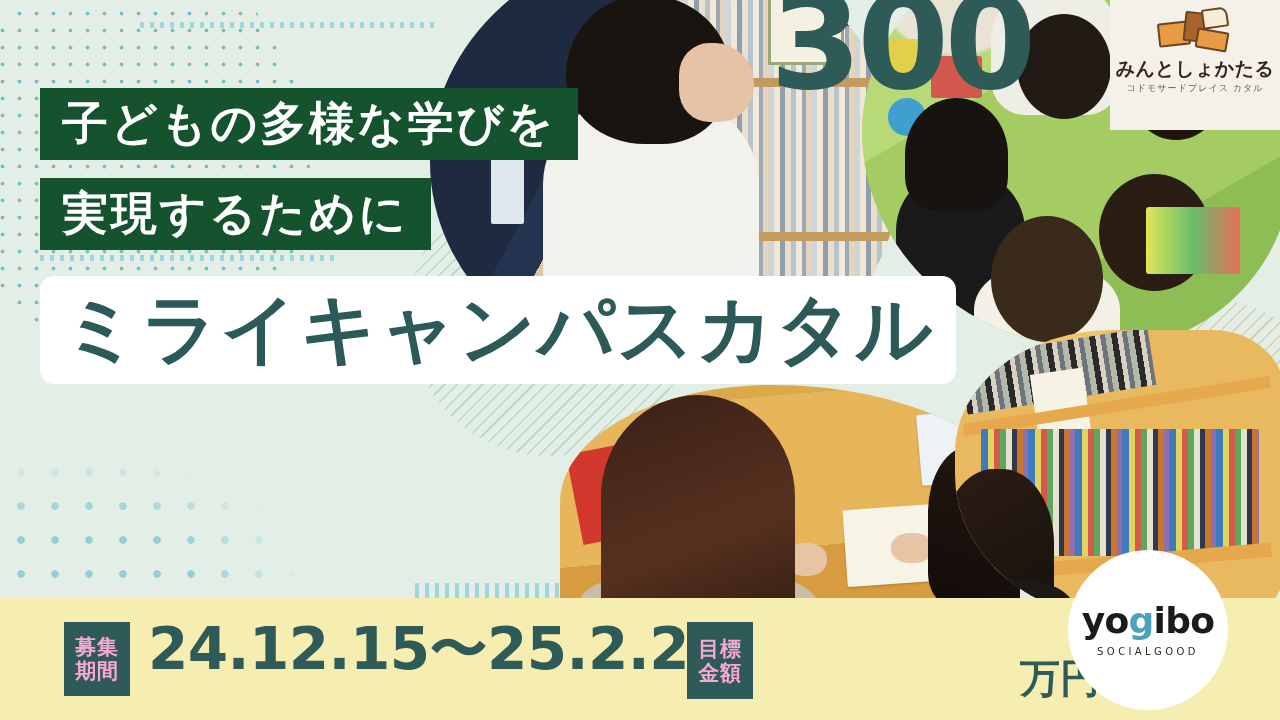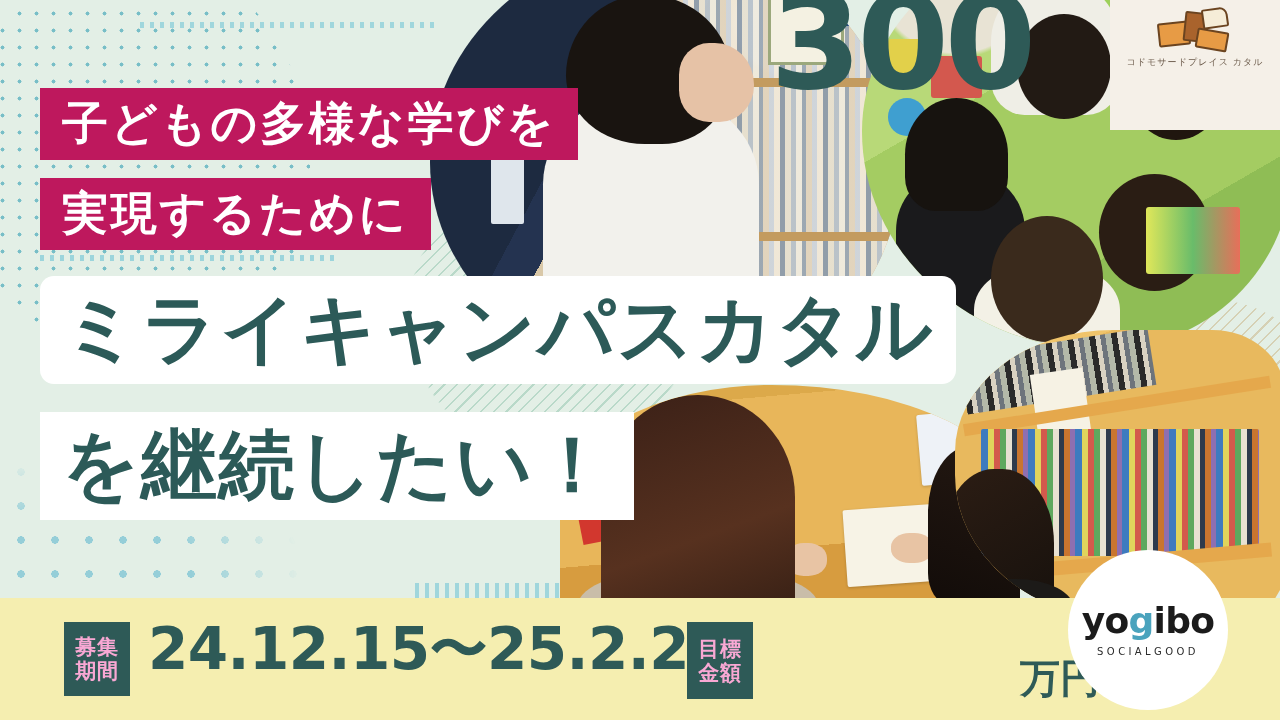--- a/index.html
+++ b/index.html
@@ -234,21 +234,21 @@
 
   
   .head-line {
     position:absolute;
     display:flex; align-items:center;
     font-weight:700;
     letter-spacing:.06em;
     white-space:nowrap;
   }
   .head-teal {
-    background:#be185d;
+    background:#14532d;
     color:#ffffff;
   }
   .head-white {
     background:#ffffff;
     color:#2c5a58;
   }
   #headline-1 { left:40px; top:88px;  height:72px; padding:0 22px; font-size:46px; }
   #headline-2 { left:40px; top:178px; height:72px; padding:0 22px; font-size:46px; }
   #headline-3 { left:40px; top:276px; height:108px; padding:0 22px; font-size:76px; letter-spacing:.02em;border-radius:14px; }
   #headline-4 { left:40px; top:412px; height:108px; padding:0 22px; font-size:76px; letter-spacing:.02em; }
@@ -410,29 +410,29 @@
     <div class="rail1"></div>
     <div class="books"></div>
     <div class="rail2"></div>
     <div class="head-s"></div>
     <div class="body-s"></div>
   </div>
 
   <div class="head-line head-teal" id="headline-1">子どもの多様な学びを</div>
   <div class="head-line head-teal" id="headline-2">実現するために</div>
   <div class="head-line head-white" id="headline-3">ミライキャンパスカタル</div>
-  <div class="head-line head-white" id="headline-4">を継続したい！</div>
 
   <div id="org-logo">
     <div class="books-mark">
       <i class="bk1"></i>
       <i class="bk2"></i>
       <i class="bk3"></i>
       <i class="bk4"></i>
     </div>
+    <div class="org-name">みんとしょかたる</div>
     <div class="org-sub">コドモサードプレイス カタル</div>
   </div>
 
   <div id="bottom-bar">
 
     <div class="label-box" id="label-period">
       <span>募集</span>
       <span>期間</span>
     </div>
 

